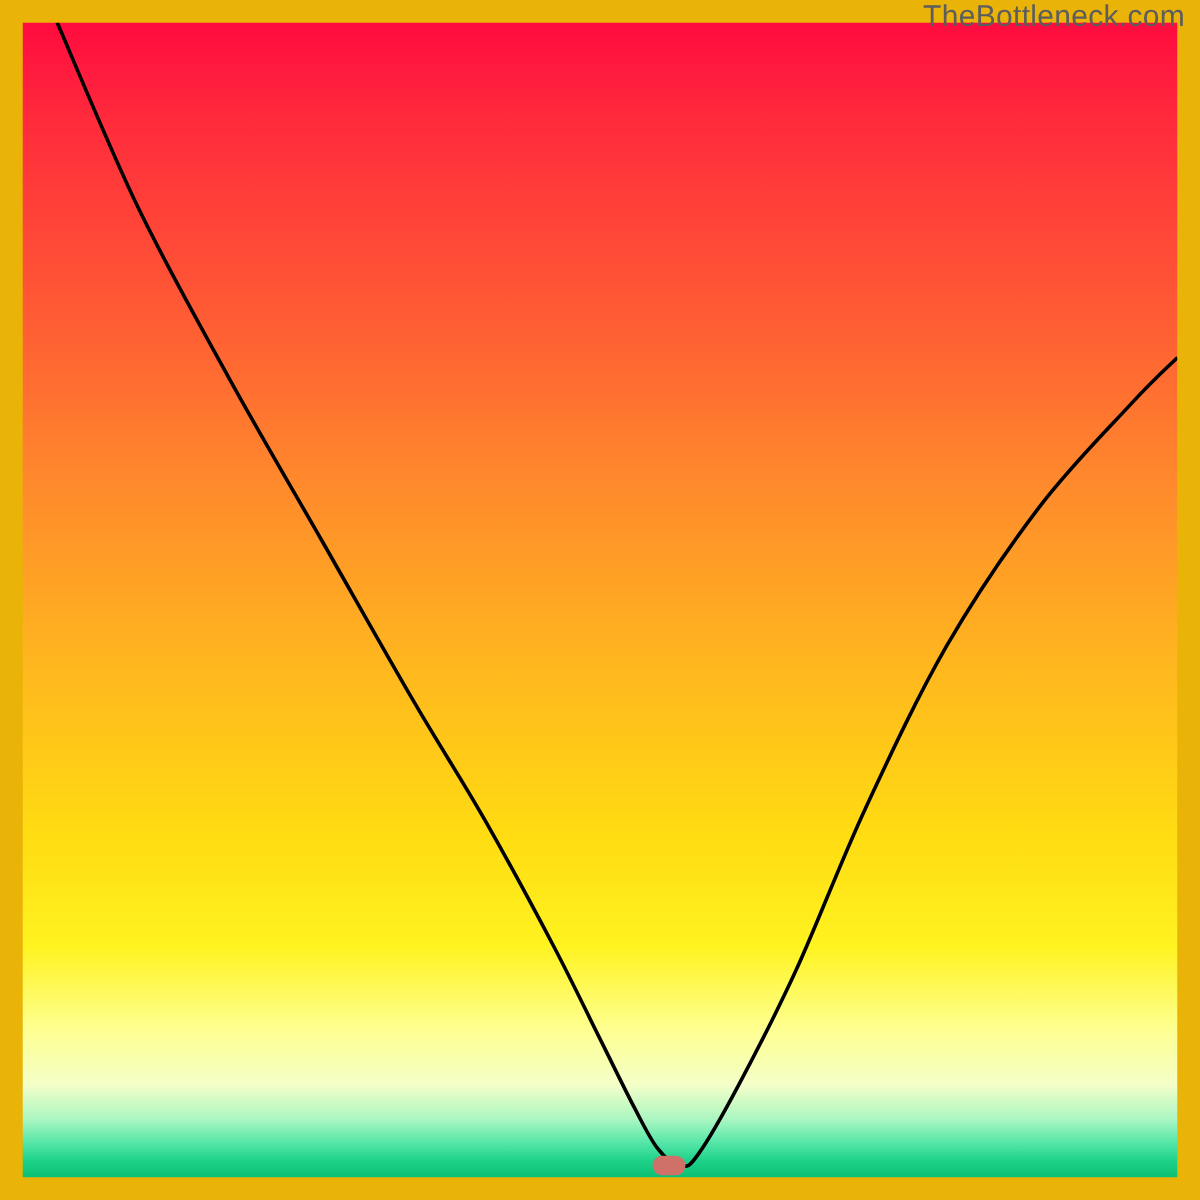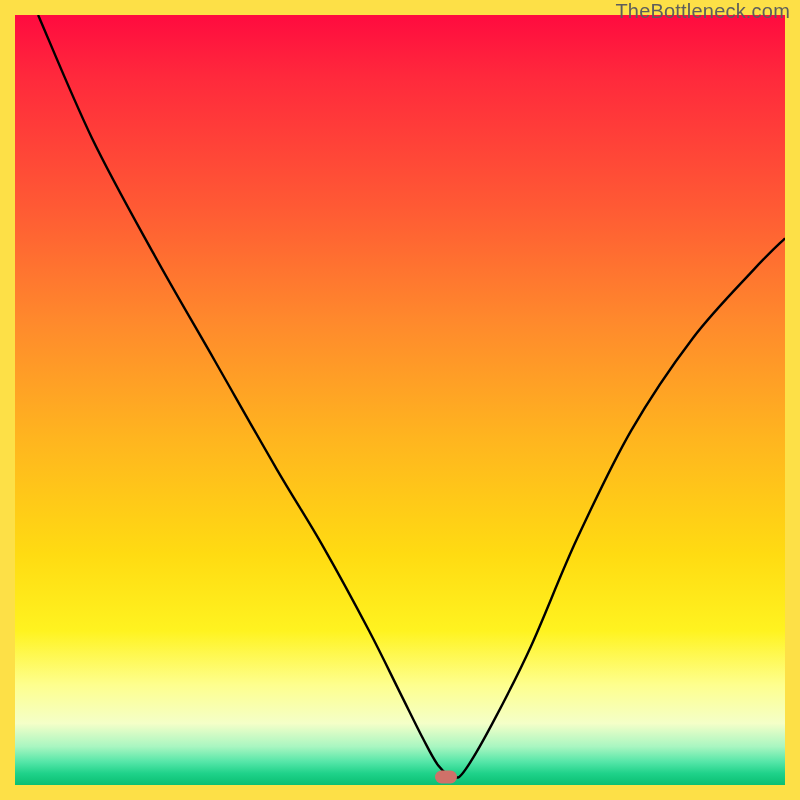--- a/index.html
+++ b/index.html
@@ -8,21 +8,21 @@
     width: 800px;
     height: 800px;
     background: #000;
     position: relative;
     font-family: Arial, Helvetica, sans-serif;
     overflow: hidden;
   }
   .frame {
     position: absolute;
     inset: 0;
-    background: #fde047;
+    background: #eab308;
   }
   .plot-area {
     position: absolute;
     left: 15px;
     top: 15px;
     width: 770px;
     height: 770px;
     overflow: hidden;
   }
   .gradient {

